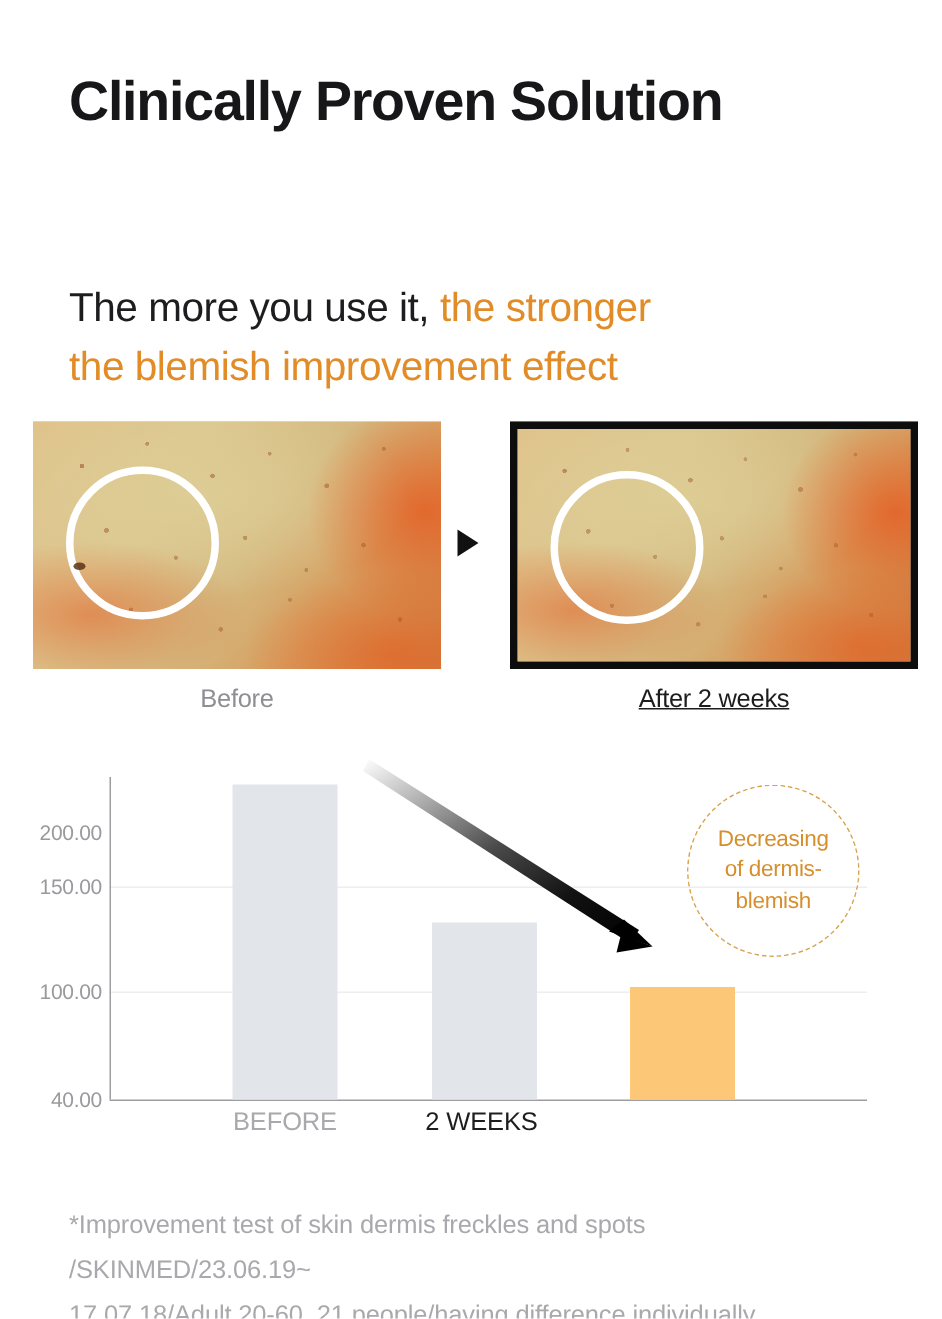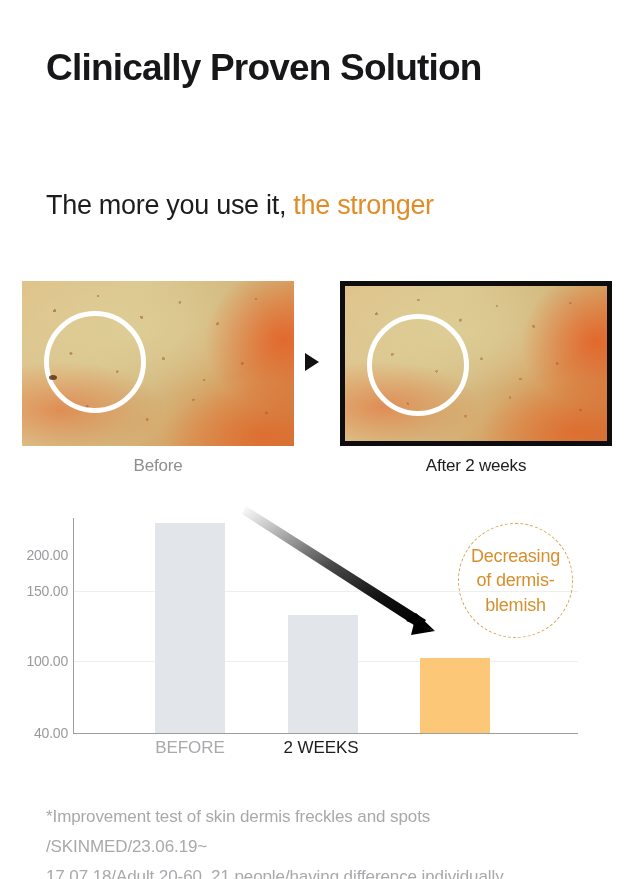--- a/index.html
+++ b/index.html
@@ -127,21 +127,21 @@
     border-bottom: 9px solid transparent;
   }
 
   .caption {
     position: absolute;
     top: 456px;
     font-size: 17px;
     letter-spacing: -0.2px;
   }
   .caption-before { left: 22px; width: 272px; text-align: center; color: #8e8e93; }
-  .caption-after  { left: 340px; width: 272px; text-align: center; color: #1d1d1f; }
+  .caption-after  { left: 340px; width: 272px; text-align: center; color: #1d1d1f; text-decoration: underline; }
 
   
   .chart {
     position: absolute;
     left: 0;
     top: 500px;
     width: 628px;
     height: 265px;
   }
   .y-label {
@@ -213,21 +213,21 @@
     width: 115px;
     height: 115px;
     border: 1.5px dashed #d9a44e;
     border-radius: 50%;
     box-sizing: border-box;
     display: flex;
     align-items: center;
     justify-content: center;
   }
   .annot-text {
-    font-size: 18px;
+    font-size: 15px;
     line-height: 1.35;
     text-align: center;
     color: #d68f2c;
     letter-spacing: -0.2px;
   }
 
   
   .footnote {
     position: absolute;
     left: 46px;
@@ -241,20 +241,21 @@
 </style>
 </head>
 <body>
 
 <div class="headline">
   <div>Clinically Proven Solution</div>
 </div>
 
 <div class="subhead">
   <span>The more you use it,</span><span class="accent"> the stronger</span><br>
+  <span class="accent">the blemish improvement effect</span>
 </div>
 
 <div class="photos">
 
   <div class="photo photo-before">
     <div class="skin"></div>
     <div class="highlight-ring"></div>
     <div class="dark-blemish"></div>
   </div>
 

